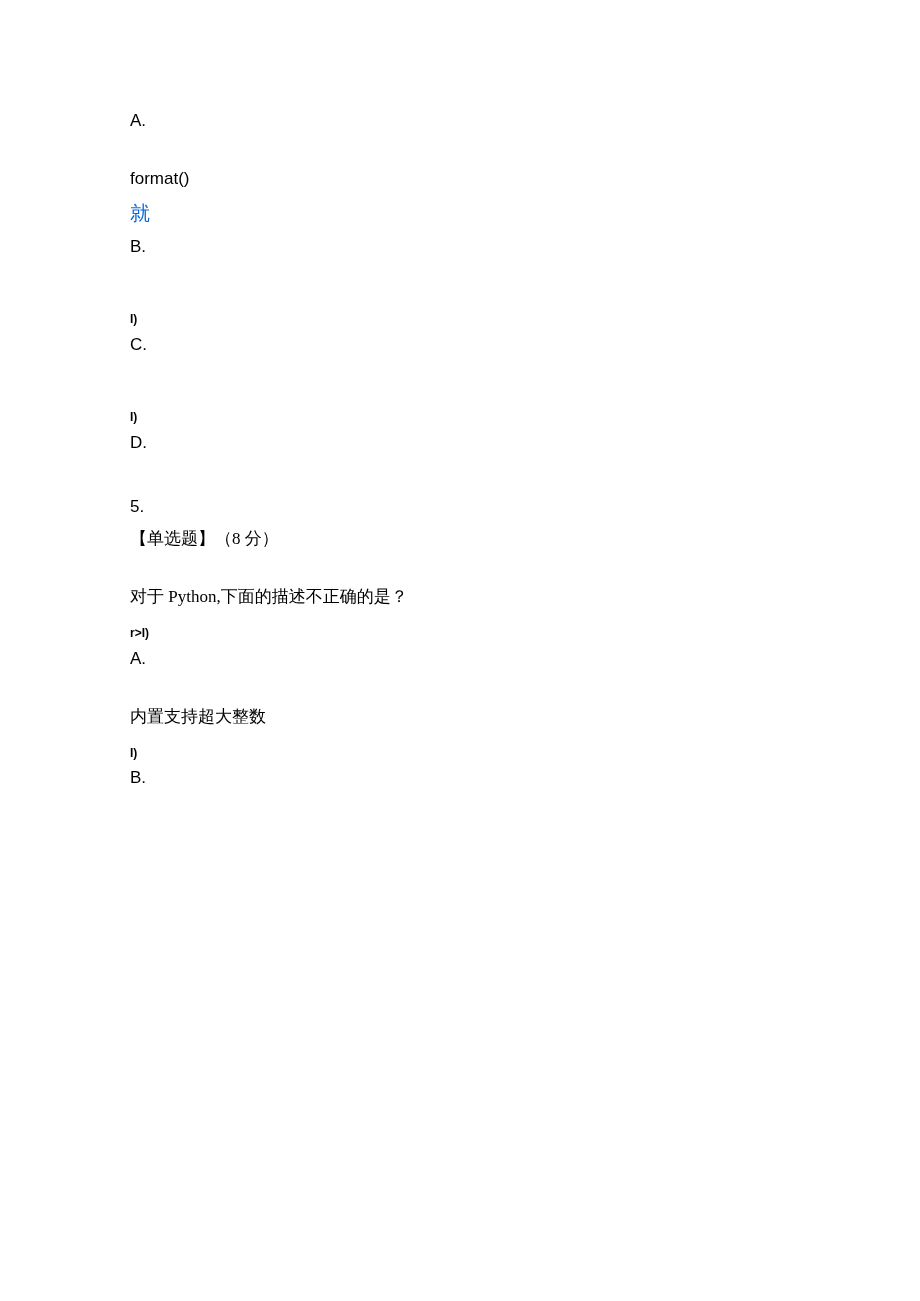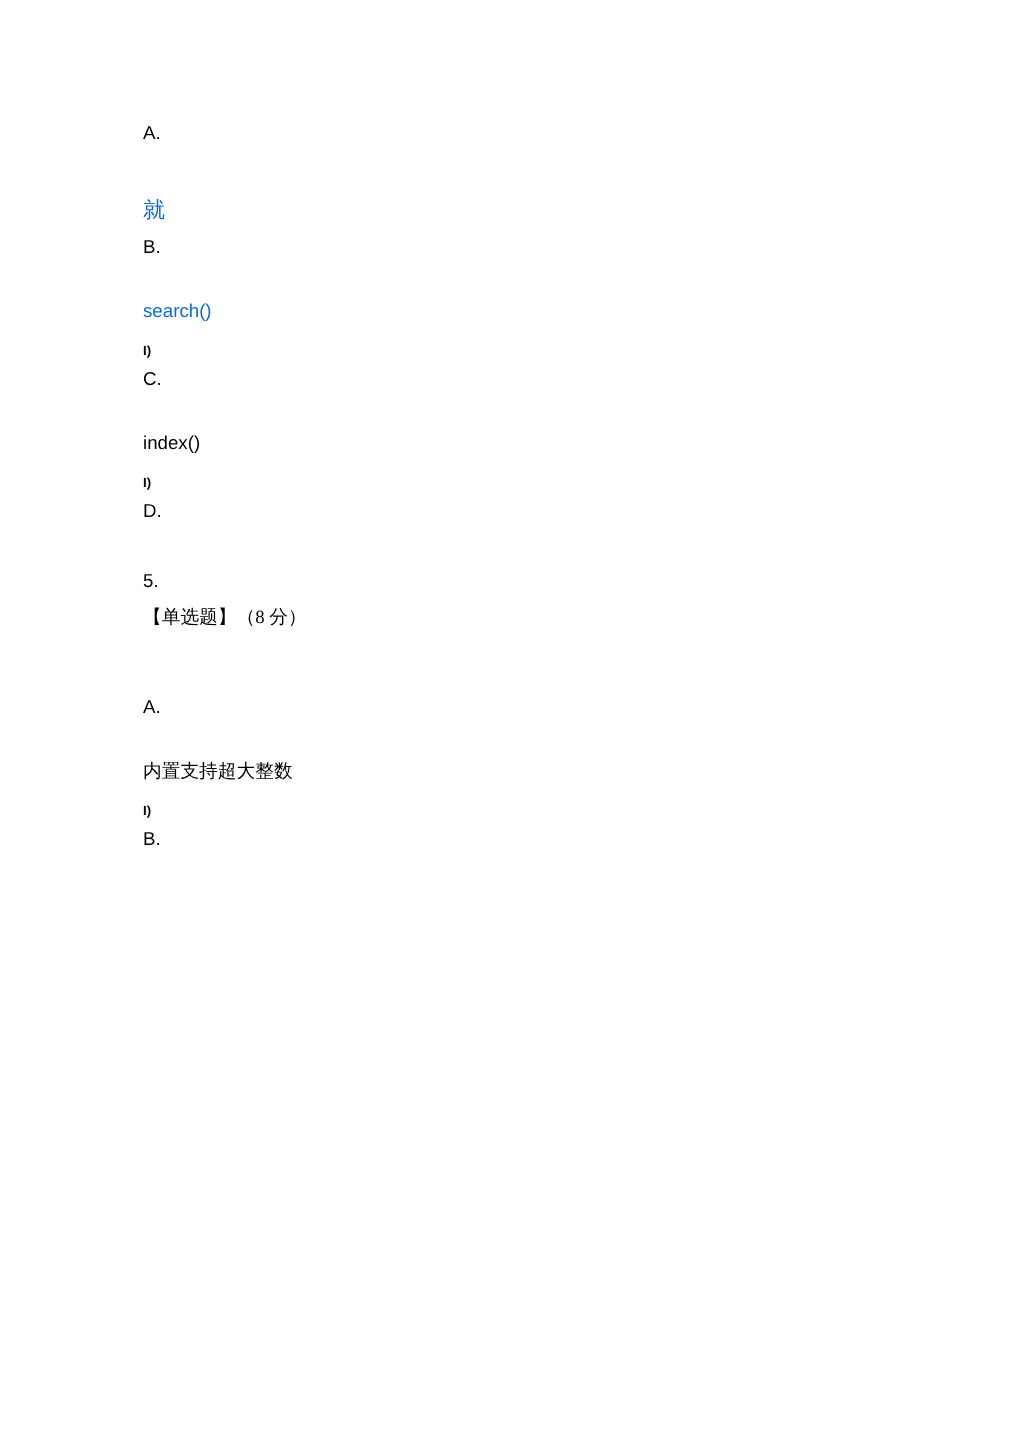--- a/index.html
+++ b/index.html
@@ -32,43 +32,44 @@
     font-weight: bold;
   }
 </style>
 </head>
 <body>
 
 <div class="page">
 
   <div class="line">A.</div>
   <div class="gap-para"></div>
+  <div class="line">format()</div>
   <div class="gap-small"></div>
   <div class="line link zh" style="font-size:20px;">就</div>
   <div class="gap-small"></div>
   <div class="line">B.</div>
   <div class="gap-para"></div>
-  <div class="line link">search()</div>
   <div class="gap-short"></div>
   <div class="line small">I)</div>
   <div style="height:6px;"></div>
   <div class="line">C.</div>
   <div class="gap-para"></div>
-  <div class="line">index()</div>
   <div class="gap-short"></div>
   <div class="line small">I)</div>
   <div style="height:6px;"></div>
   <div class="line">D.</div>
   <div class="gap-para"></div>
   <div style="height:6px;"></div>
   <div class="line">5.</div>
   <div class="gap-small"></div>
   <div class="line zh">【单选题】（8 分）</div>
   <div class="gap-para"></div>
+  <div class="line zh">对于 Python,下面的描述不正确的是？</div>
   <div class="gap-short"></div>
+  <div class="line small">r&gt;I)</div>
   <div style="height:6px;"></div>
   <div class="line">A.</div>
   <div class="gap-para"></div>
   <div class="line zh">内置支持超大整数</div>
   <div class="gap-short"></div>
   <div class="line small">I)</div>
   <div style="height:6px;"></div>
   <div class="line">B.</div>
   <div class="gap-para"></div>
 

